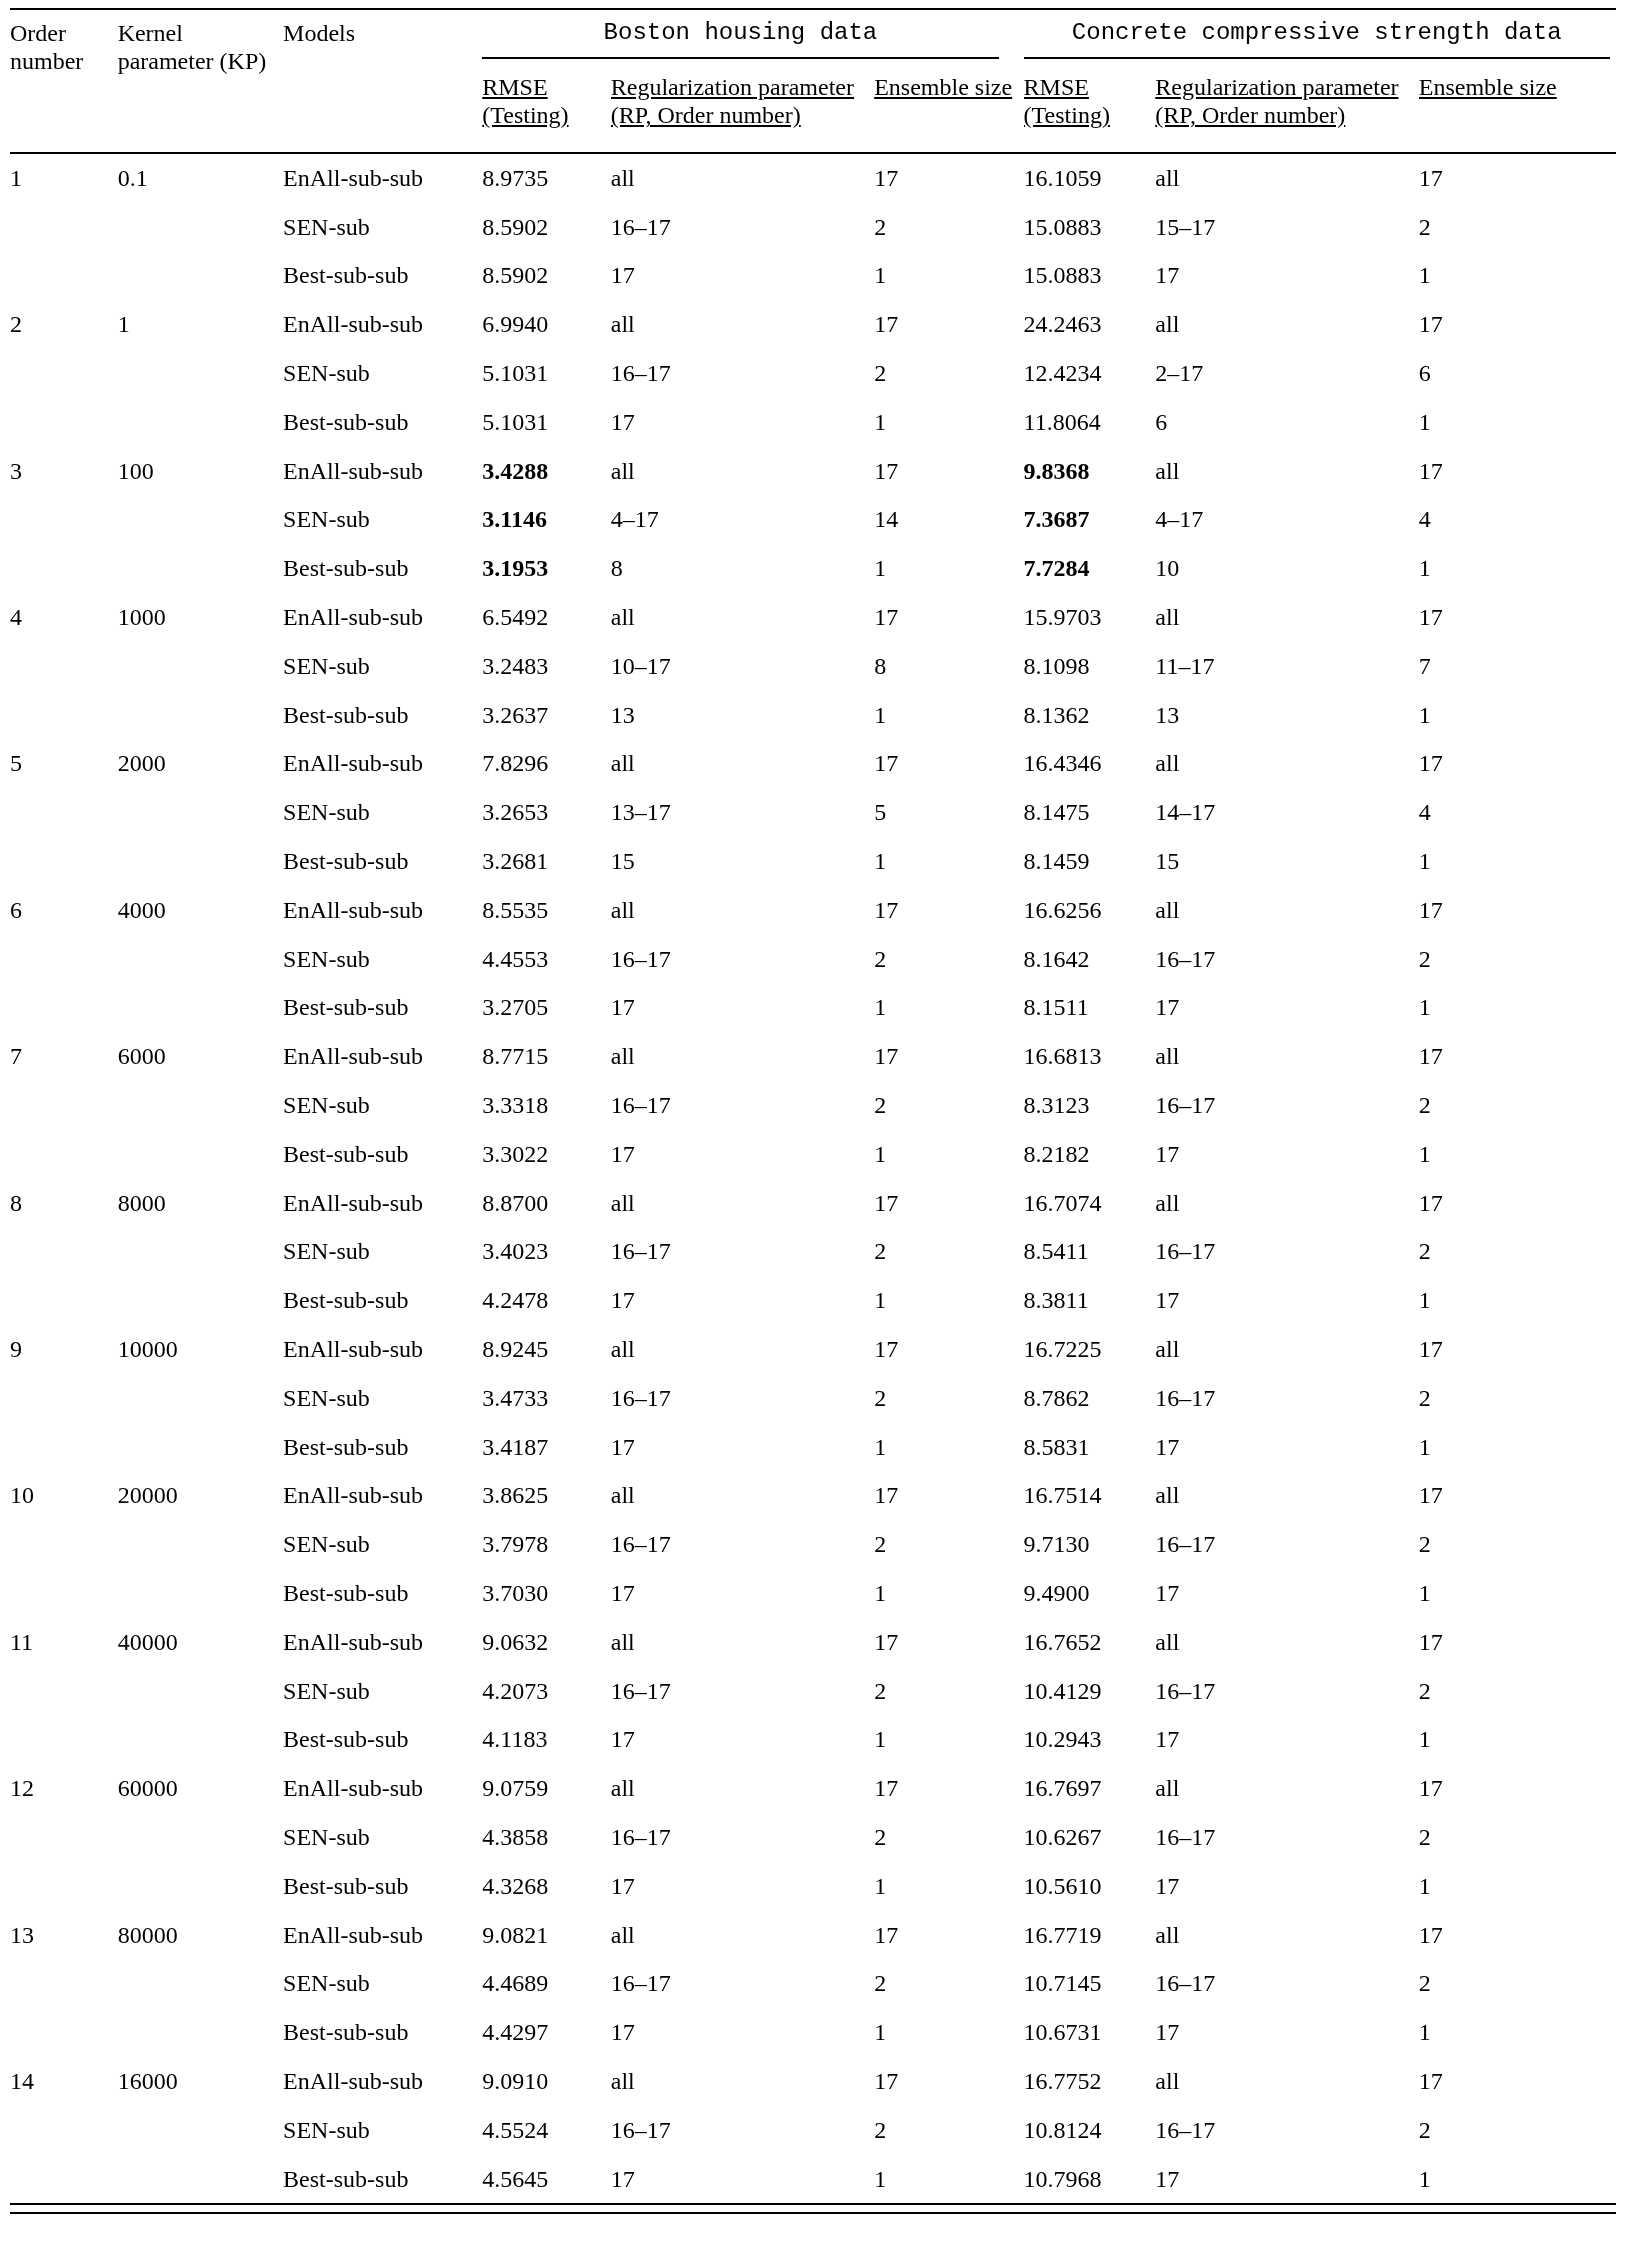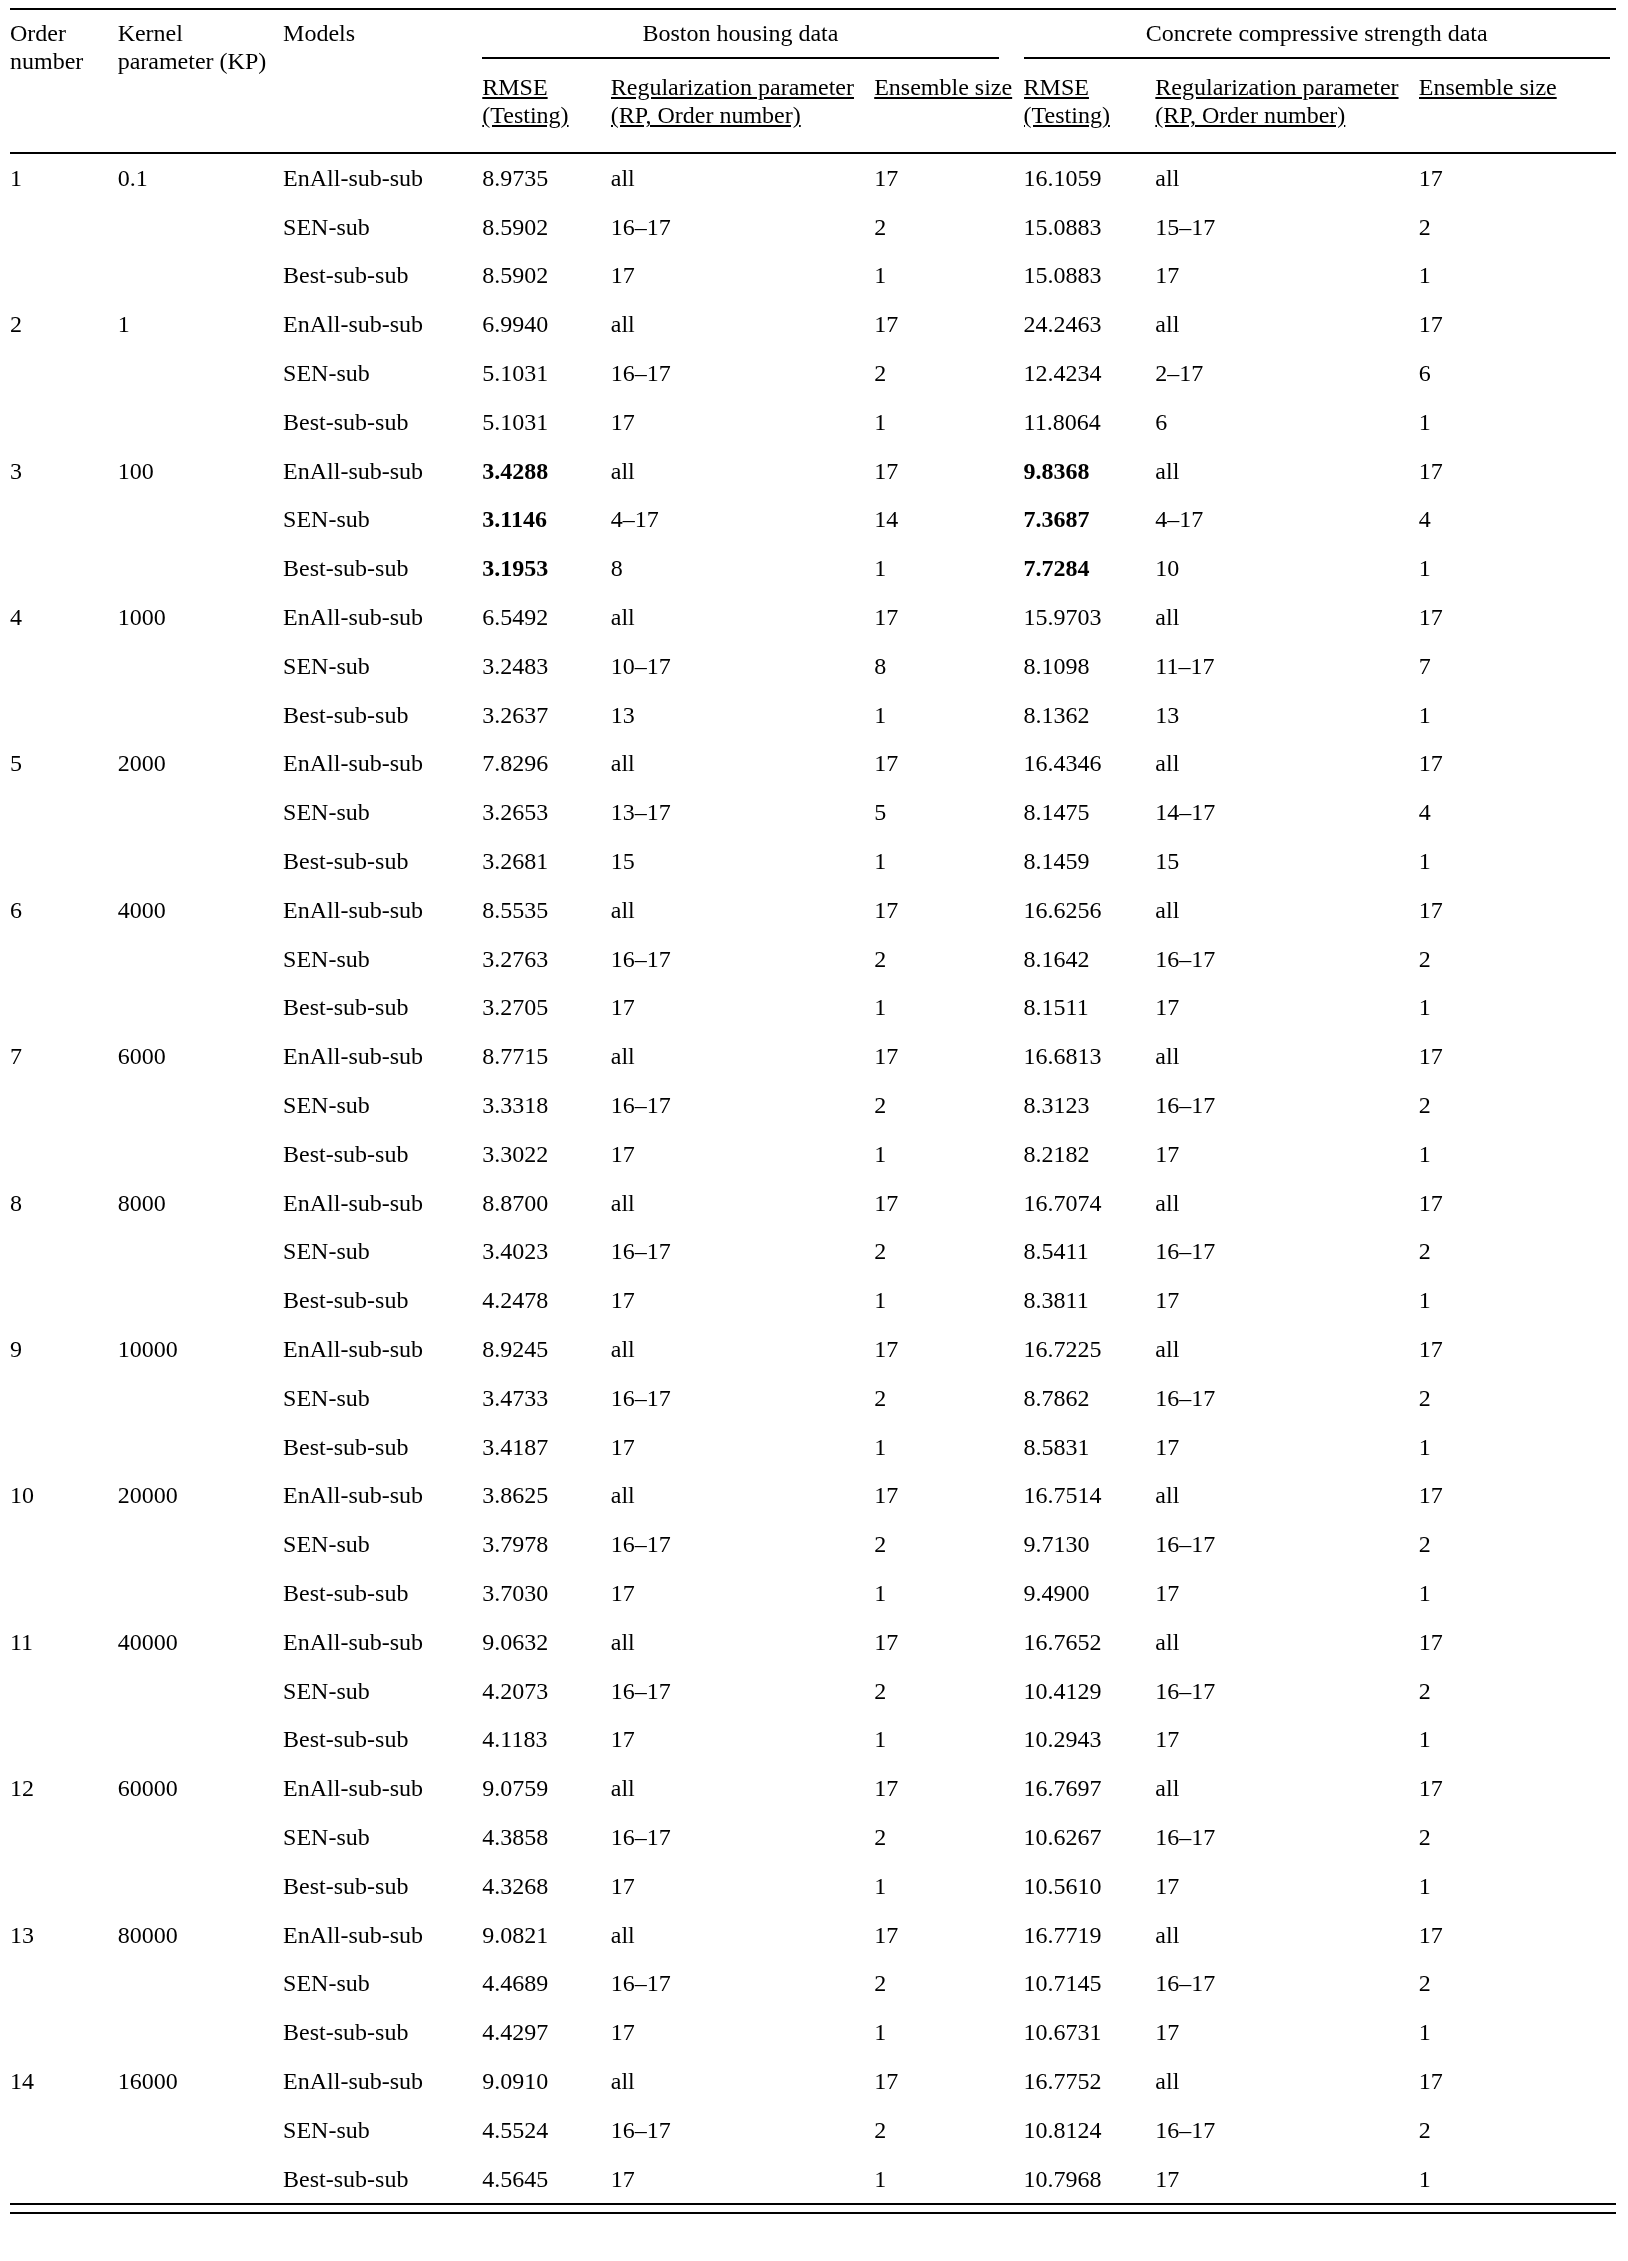--- a/index.html
+++ b/index.html
@@ -32,20 +32,21 @@
     padding-top: 8.3px;
   }
   thead th.group {
     padding: 8.3px 25px 0 0;
   }
   thead th.group.concrete { padding-right: 6.6px; }
   .group-label {
     text-align: center;
     border-bottom: 2.5px solid #000;
     padding-bottom: 10px;
+    font-family: Liberation Mono, monospace;
   }
   tr.subhead th {
     border-bottom: 2.5px solid #000;
     padding-top: 13.3px;
     padding-bottom: 21.6px;
     text-decoration: underline;
   }
   td.bold { font-weight: bold; }
   .double-rule {
     height: 6.6px;
@@ -264,21 +265,21 @@
           <td>all</td>
           <td>17</td>
           <td>16.6256</td>
           <td>all</td>
           <td>17</td>
         </tr>
         <tr>
           <td></td>
           <td></td>
           <td>SEN-sub</td>
-          <td>3.2763</td>
+          <td>4.4553</td>
           <td>16–17</td>
           <td>2</td>
           <td>8.1642</td>
           <td>16–17</td>
           <td>2</td>
         </tr>
         <tr>
           <td></td>
           <td></td>
           <td>Best-sub-sub</td>

